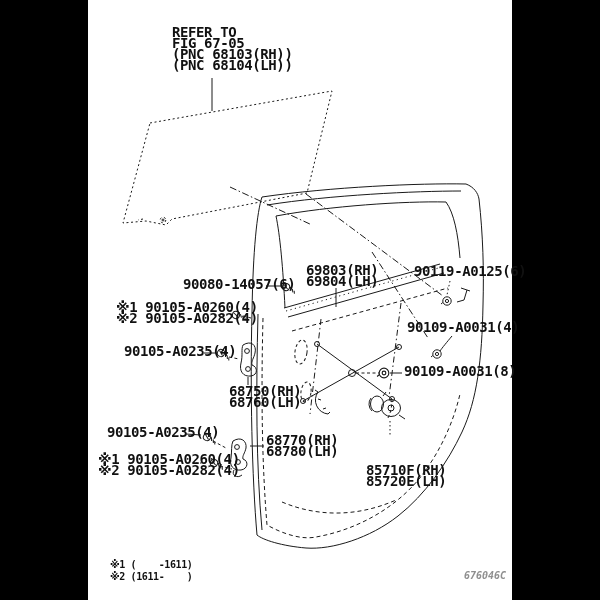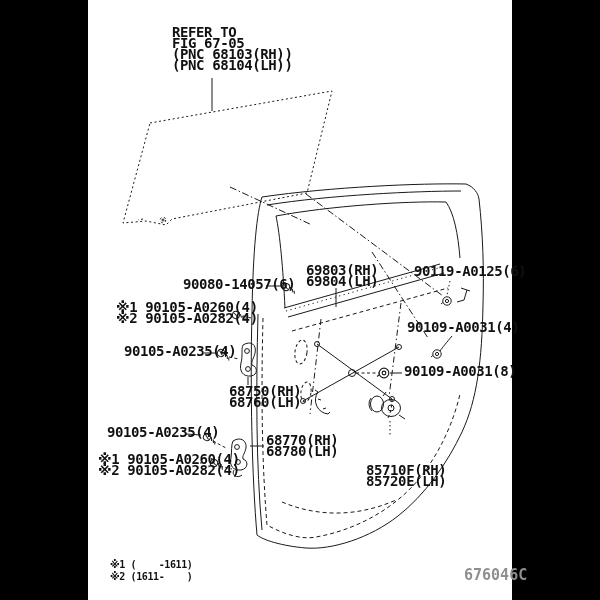--- a/index.html
+++ b/index.html
@@ -5,21 +5,21 @@
   html,body{margin:0;padding:0;}
   body{width:600px;height:600px;background:#ffffff;overflow:hidden;position:relative;
        font-family:"DejaVu Sans Mono","DejaVu Sans",monospace;}
   .band{position:absolute;top:0;height:600px;background:#000;}
   #band-left{left:0;width:88px;}
   #band-right{left:512px;width:88px;}
   svg{position:absolute;left:0;top:0;}
   .lbl{position:absolute;font-weight:bold;font-size:14px;line-height:11px;
        letter-spacing:-0.4px;color:#111;white-space:pre;}
   .small{font-size:10px;line-height:12px;}
-  .docid{color:#8f8f8f;font-size:15px;letter-spacing:0;}
+  .docid{color:#8f8f8f;font-size:10px;letter-spacing:0;font-style:italic;}
   line,path,circle,ellipse{stroke:#1a1a1a;fill:none;stroke-width:1;}
 </style>
 </head>
 <body>
 
 <div class="band" id="band-left"></div>
 <div class="band" id="band-right"></div>
 
 <svg width="600" height="600" viewBox="0 0 600 600">
   <defs>

